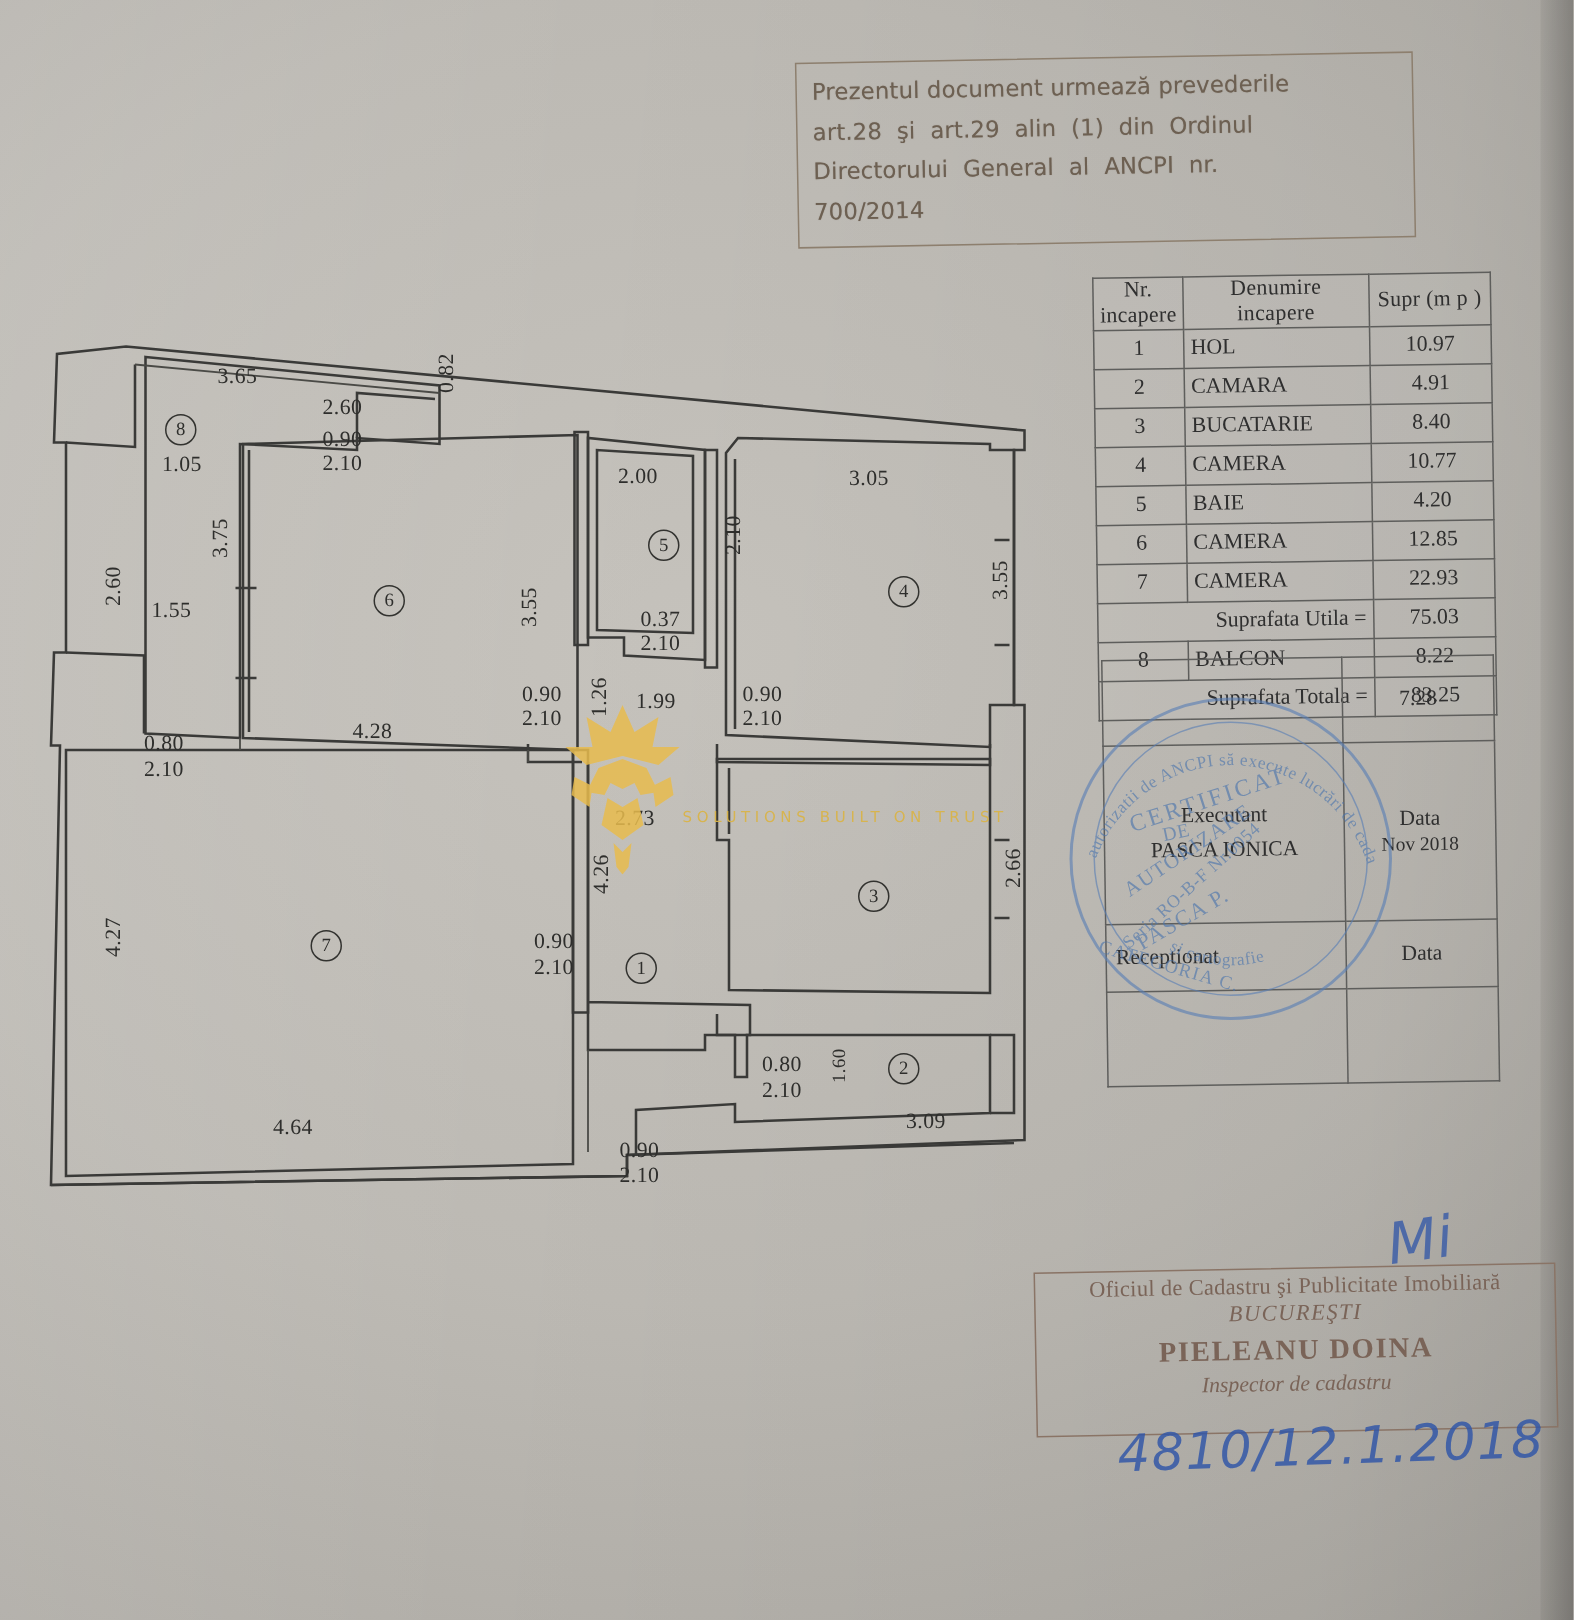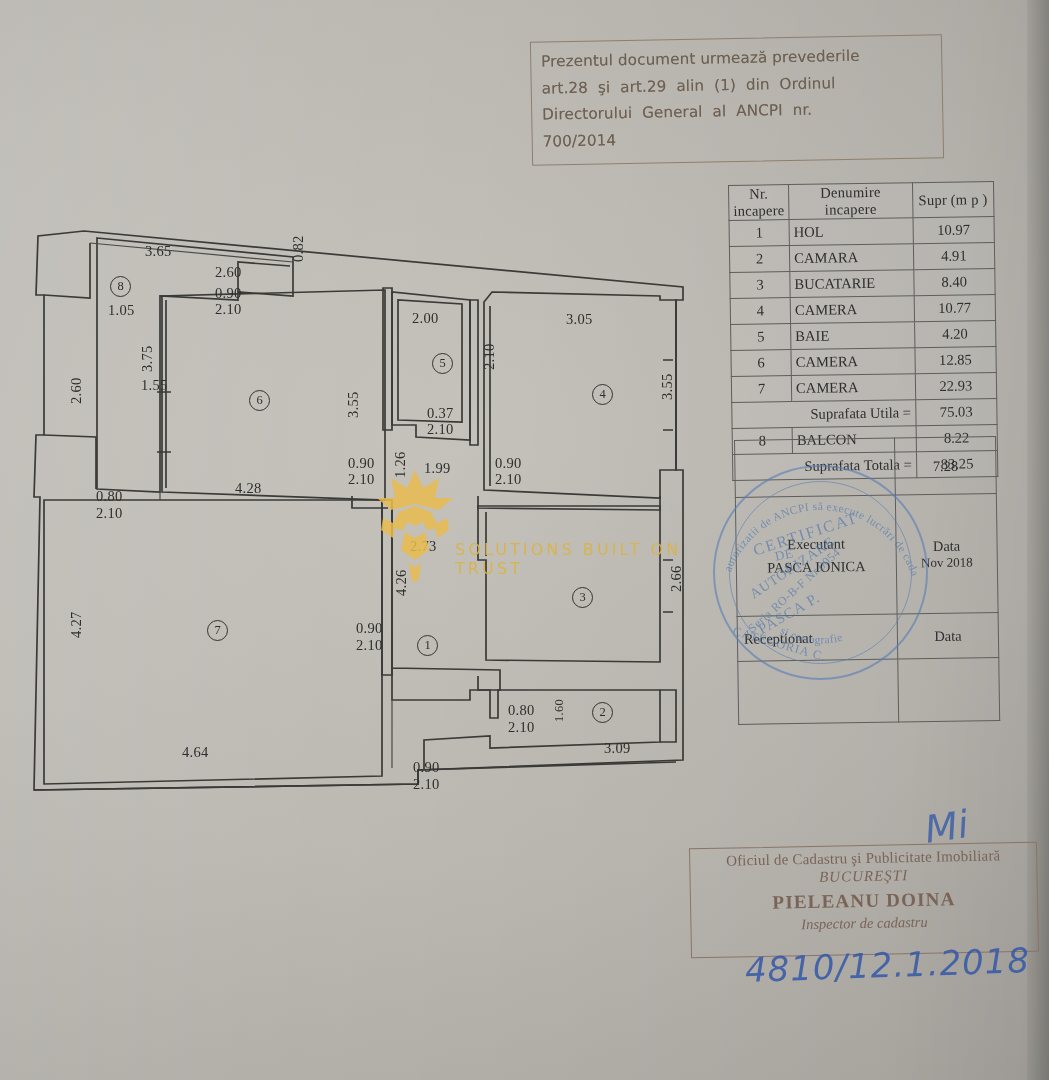--- a/index.html
+++ b/index.html
@@ -97,21 +97,21 @@
   #wm{position:absolute;left:355px;top:468px;width:340px;height:120px;pointer-events:none;}
   #wm-text{
     position:absolute;left:95px;top:22px;
     font-family:"DejaVu Sans",sans-serif;
     font-size:45px;font-weight:400;color:#3d3d3d;opacity:.88;
     letter-spacing:-1px;
   }
   #wm-sub{
     position:absolute;left:100px;top:72px;
     font-family:"DejaVu Sans",sans-serif;
-    font-size:16px;color:#d9b44a;letter-spacing:3.1px;opacity:.95;
+    font-size:10px;color:#d9b44a;letter-spacing:3.1px;opacity:.95;
   }
   #wm-logo{position:absolute;left:10px;top:0px;width:100px;height:115px;opacity:.85;}
 
   
   #cert{
     position:absolute;left:713px;top:465px;width:215px;height:215px;
     opacity:.62;pointer-events:none;
   }
   #cert .ring{
     position:absolute;inset:0;border:2.4px solid #5a7fb5;border-radius:50%;
@@ -233,21 +233,21 @@
   </svg>
 
   <div class="dim" style="left:145px;top:243px;">3.65</div>
   <div class="dim v" style="left:290px;top:262px;">0.82</div>
   <div class="dim" style="left:215px;top:264px;">2.60</div>
   <div class="dim" style="left:215px;top:285px;">0.90</div>
   <div class="dim" style="left:215px;top:301px;">2.10</div>
   <div class="dim" style="left:108px;top:302px;">1.05</div>
   <div class="dim v" style="left:139px;top:372px;">3.75</div>
   <div class="dim v" style="left:68px;top:404px;">2.60</div>
-  <div class="dim" style="left:101px;top:377px;margin-left:40px;">1.55</div>
+  <div class="dim" style="left:101px;top:399px;">1.55</div>
   <div class="dim v" style="left:345px;top:418px;">3.55</div>
   <div class="dim" style="left:412px;top:310px;">2.00</div>
   <div class="dim v" style="left:481px;top:370px;">2.10</div>
   <div class="dim" style="left:566px;top:311px;">3.05</div>
   <div class="dim v" style="left:659px;top:400px;">3.55</div>
   <div class="dim" style="left:427px;top:405px;">0.37</div>
   <div class="dim" style="left:427px;top:421px;">2.10</div>
   <div class="dim" style="left:424px;top:460px;">1.99</div>
   <div class="dim" style="left:348px;top:455px;">0.90</div>
   <div class="dim" style="left:348px;top:471px;">2.10</div>

